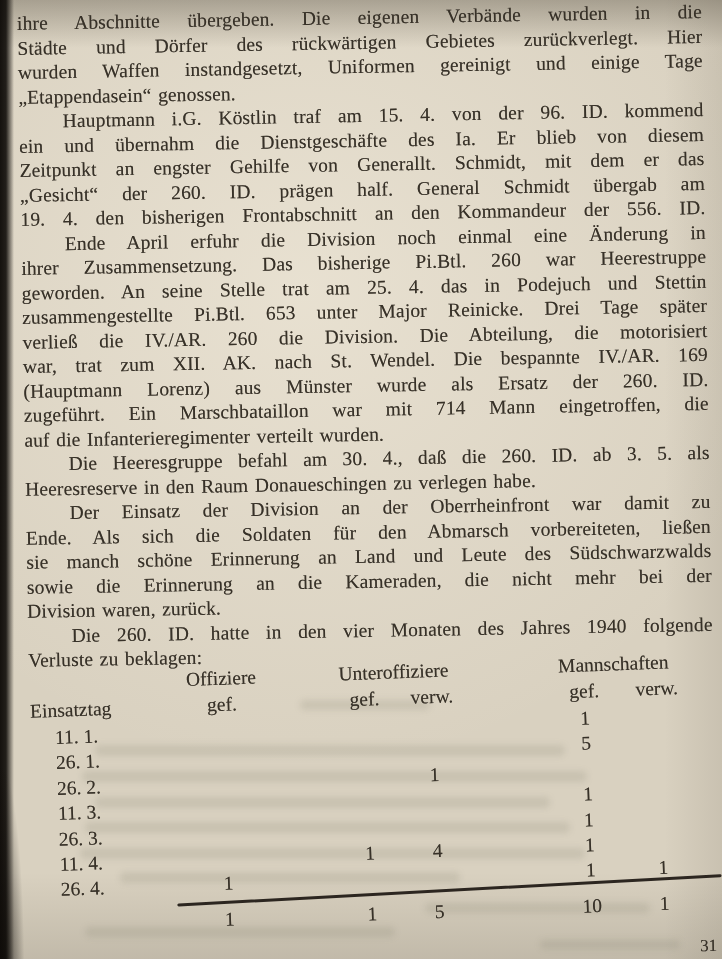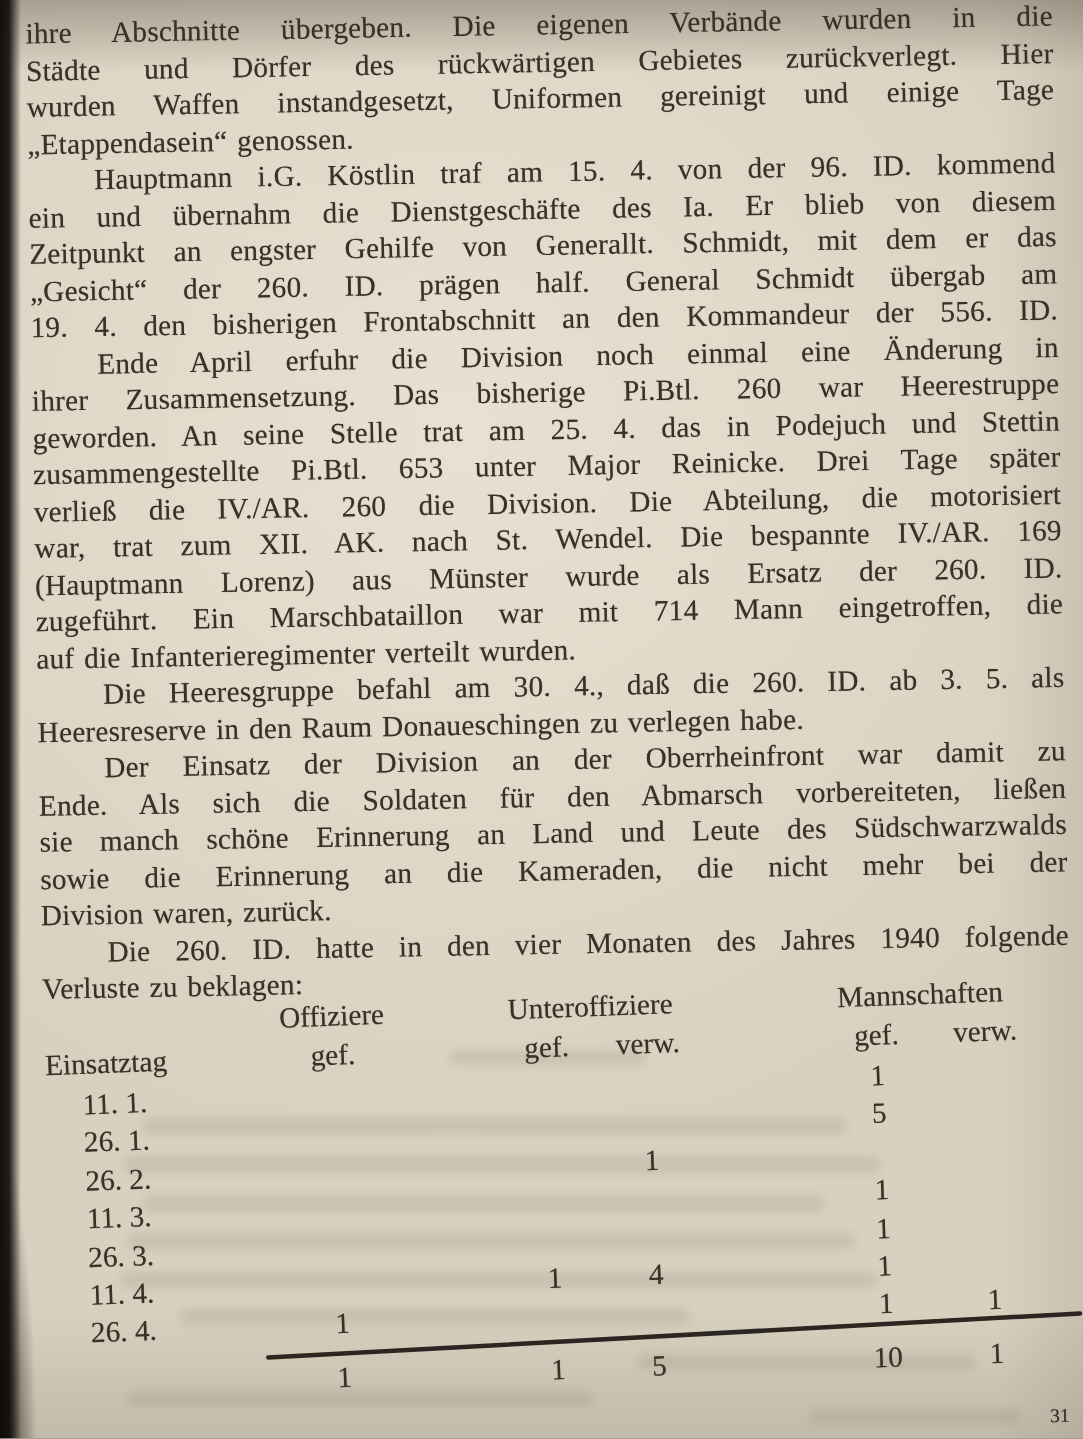--- a/index.html
+++ b/index.html
@@ -54,21 +54,21 @@
   .rule{
     grid-column:2/9;grid-row:10;align-self:center;
     height:3px;background:#2c2620;margin-right:-28px;
     transform:rotate(-1deg);transform-origin:0 50%;
     border-radius:2px;
   }
   .bleed{position:absolute;left:0;top:0;width:722px;height:959px;z-index:0;}
   .streak{position:absolute;border-radius:5px;background:rgba(108,110,90,.15);filter:blur(3px);}
   .pagenum{
     position:absolute;left:692px;top:942px;
-    font-size:13px;text-shadow:0 0 .6px rgba(55,49,40,.55);
+    font-size:17px;text-shadow:0 0 .6px rgba(55,49,40,.55);
   }
 </style>
 </head>
 <body>
 
 <div class="page">
   <div class="bleed">
       <div class="streak" style="left: 300px; top: 700px; width: 130px; height: 10px;"></div>
       <div class="streak" style="left: 95px; top: 745px; width: 470px; height: 11px;"></div>
       <div class="streak" style="left: 82px; top: 771px; width: 505px; height: 11px;"></div>

